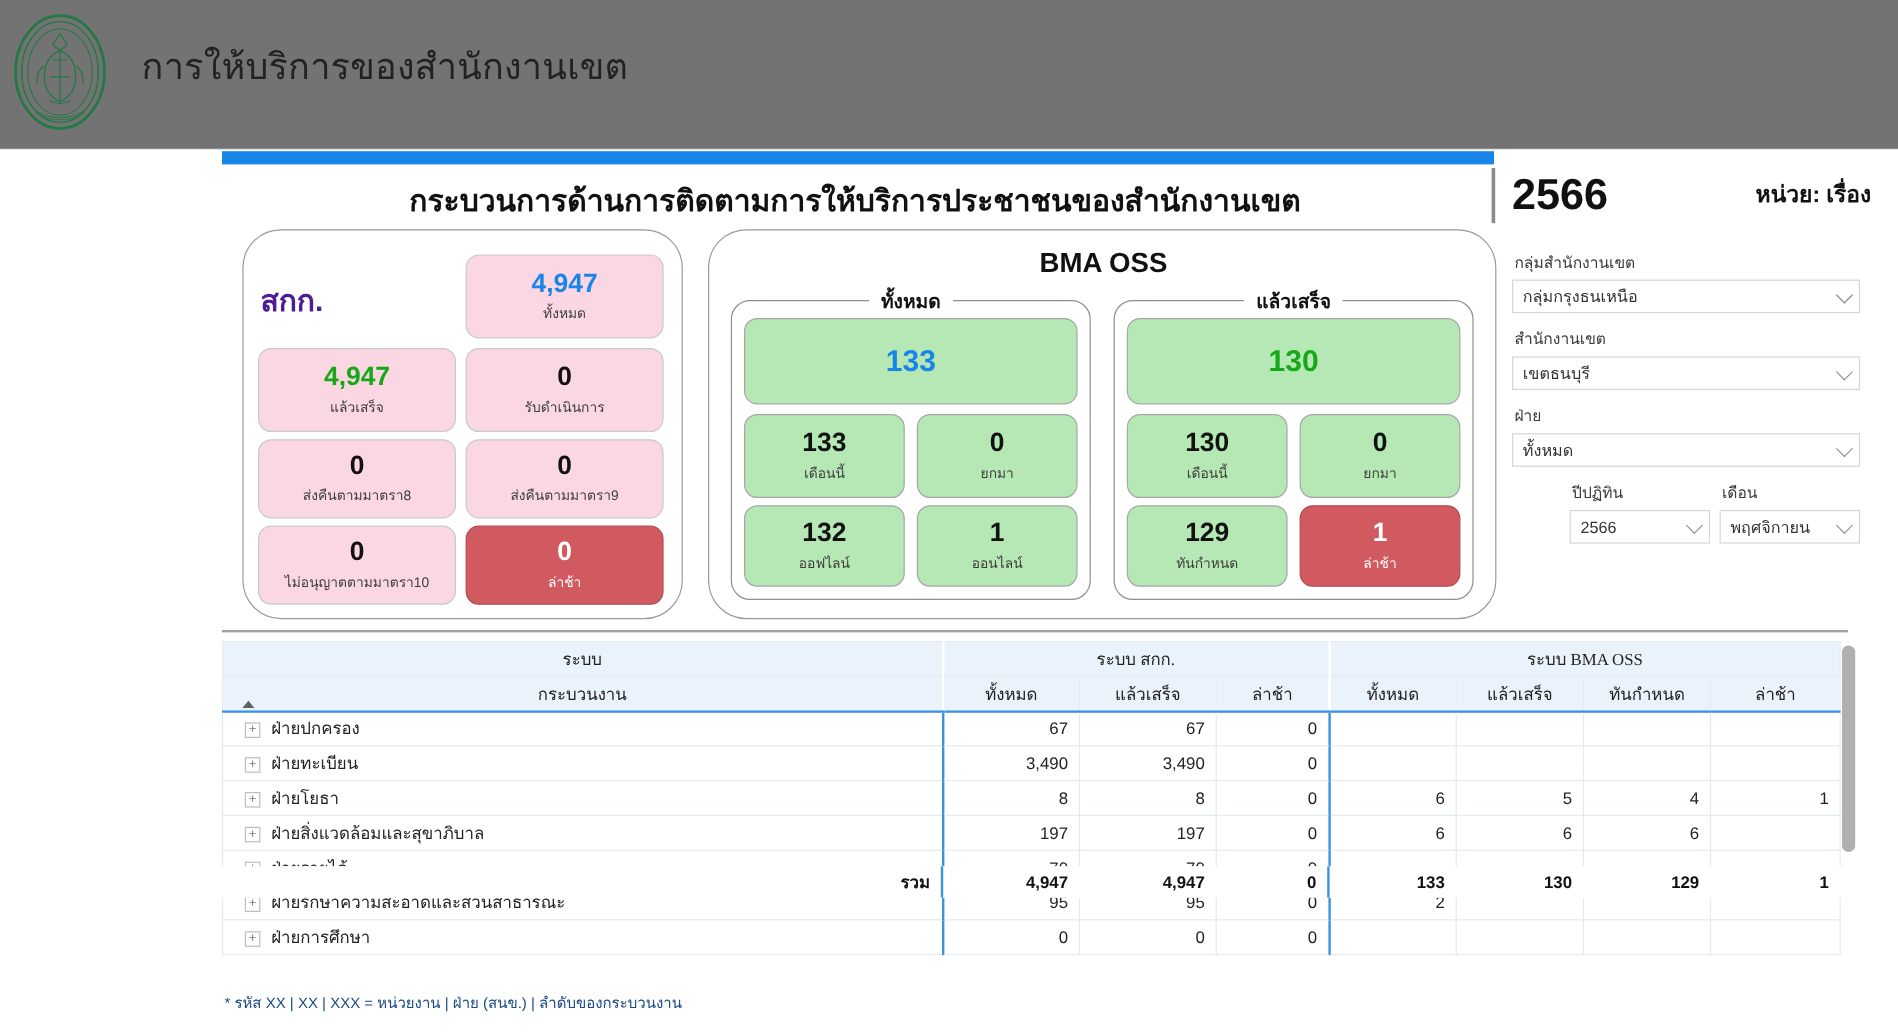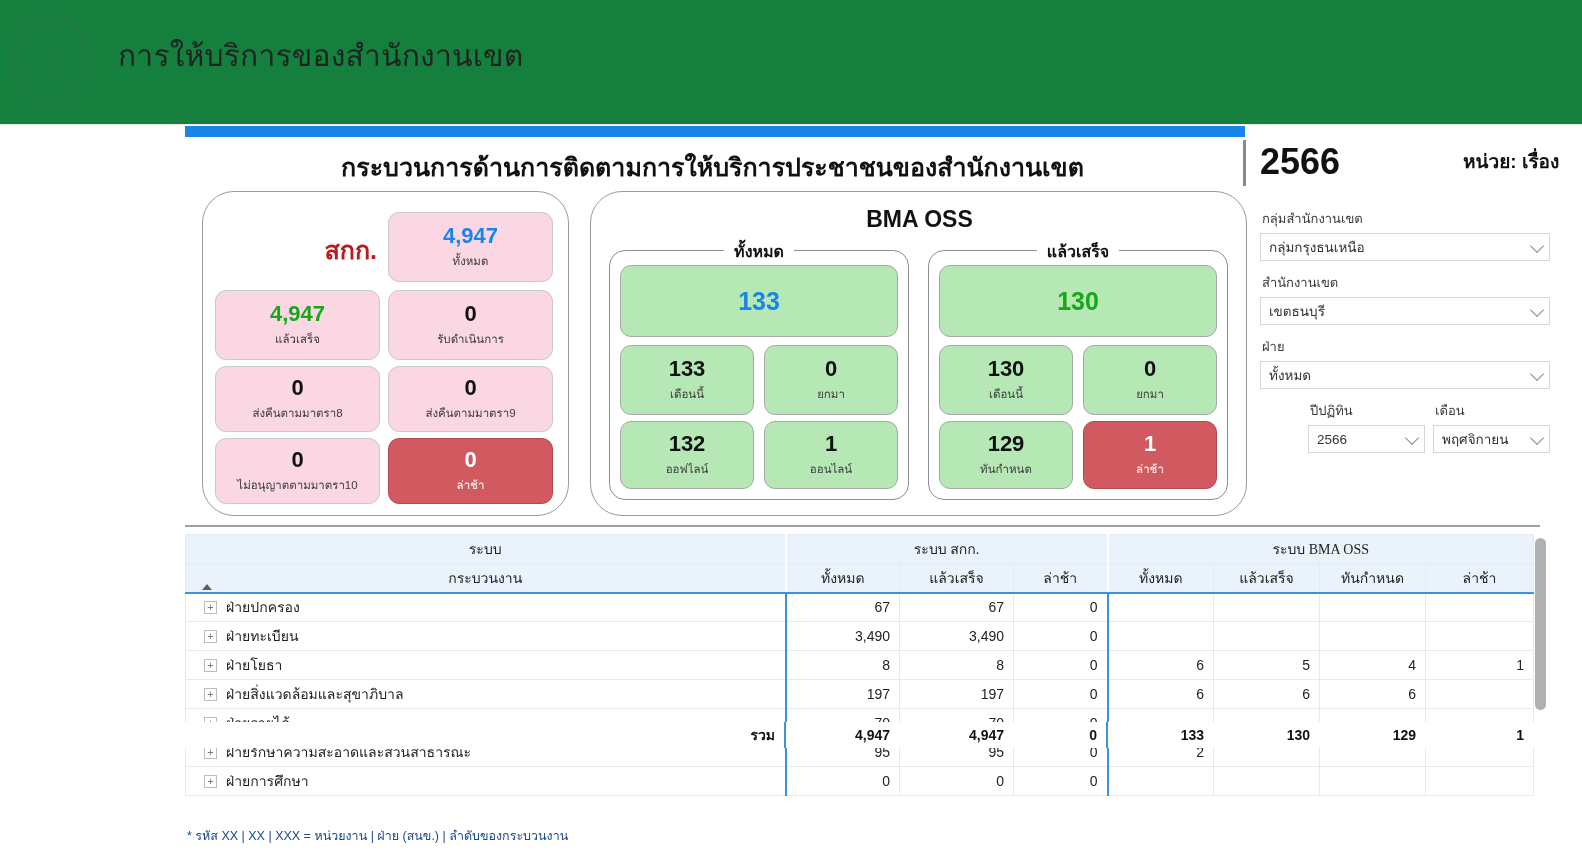--- a/index.html
+++ b/index.html
@@ -7,21 +7,21 @@
     width: 1582px; height: 862px;
     background: #ffffff;
     font-family: "Liberation Sans", "DejaVu Sans", sans-serif;
     overflow: hidden;
   }
   .page { position: relative; width: 1582px; height: 862px; }
 
   
   .app-header {
     position: absolute; left: 0; top: 0; width: 1582px; height: 125px;
-    background: #15803d; border-bottom: 1px solid #e6e6e6;
+    background: #737373; border-bottom: 1px solid #e6e6e6;
   }
   .logo {
     position: absolute; left: 8px; top: 8px; width: 84px; height: 104px;
   }
   .app-title {
     position: absolute; left: 118px; top: 32px;
     font-size: 30px; font-weight: 400; color: #222; letter-spacing: .2px;
   }
 
   
@@ -69,21 +69,21 @@
 
   .panel {
     border: 1.4px solid #9a9a9a; border-radius: 32px; background: #fff;
     position: absolute;
   }
   .panel-sgk { left: 0; top: 0; width: 367px; height: 325px; }
   .panel-oss { left: 388px; top: 0; width: 657px; height: 325px; }
 
   .sgk-name {
     position: absolute; left: 14px; top: 38px; width: 160px;
-    text-align: right; font-size: 25px; font-weight: bold; color: #b91c1c;
+    text-align: left; font-size: 25px; font-weight: bold; color: #4c1d95;
   }
   .oss-name {
     position: absolute; left: 0; top: 14px; width: 657px;
     text-align: center; font-size: 23px; font-weight: bold; color: #111;
   }
 
   .tile {
     position: absolute; border-radius: 11px;
     display: flex; flex-direction: column; align-items: center;
     justify-content: center;

